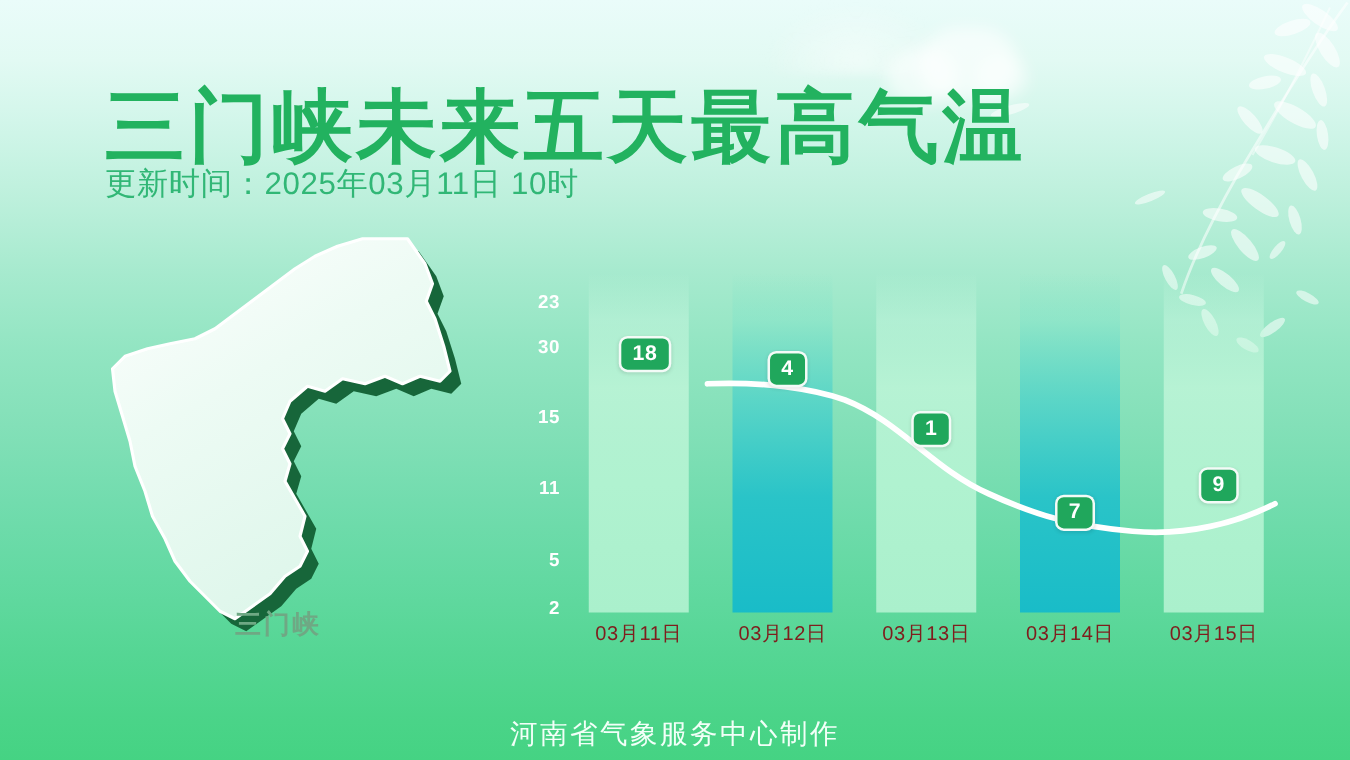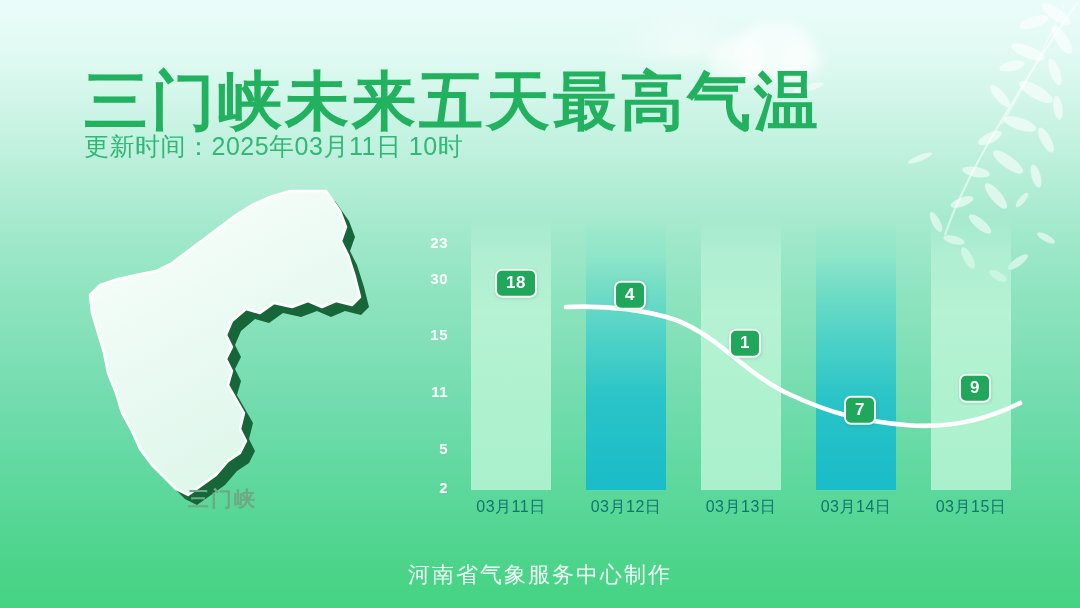--- a/index.html
+++ b/index.html
@@ -81,25 +81,25 @@
 
   .badge {
     position:absolute; transform:translate(-50%,-50%);
     background:#20A75C; border:2px solid rgba(255,255,255,.95);
     border-radius:7px; color:#fff; font-size:17px; font-weight:bold;
     padding:2px 9px 3px; line-height:1.15; letter-spacing:.5px;
     box-shadow:0 1px 3px rgba(0,0,0,.10);
   }
   .xlabel {
     position:absolute; top:272px; transform:translateX(-50%);
-    font-size:16px; color:#0f766e; letter-spacing:.5px; white-space:nowrap;
+    font-size:16px; color:#7f1d1d; letter-spacing:.5px; white-space:nowrap;
   }
 
   .footer {
-    position:absolute; left:0; right:0; top:560px; text-align:center;
+    position:absolute; left:0; right:0; top:572px; text-align:center;
     font-size:22px; color:#F2FFF8; letter-spacing:2px;
   }
 </style>
 </head>
 <body>
 
 <div class="deco">
   <div class="cloud2"></div>
   <div class="cloud"></div>
 

